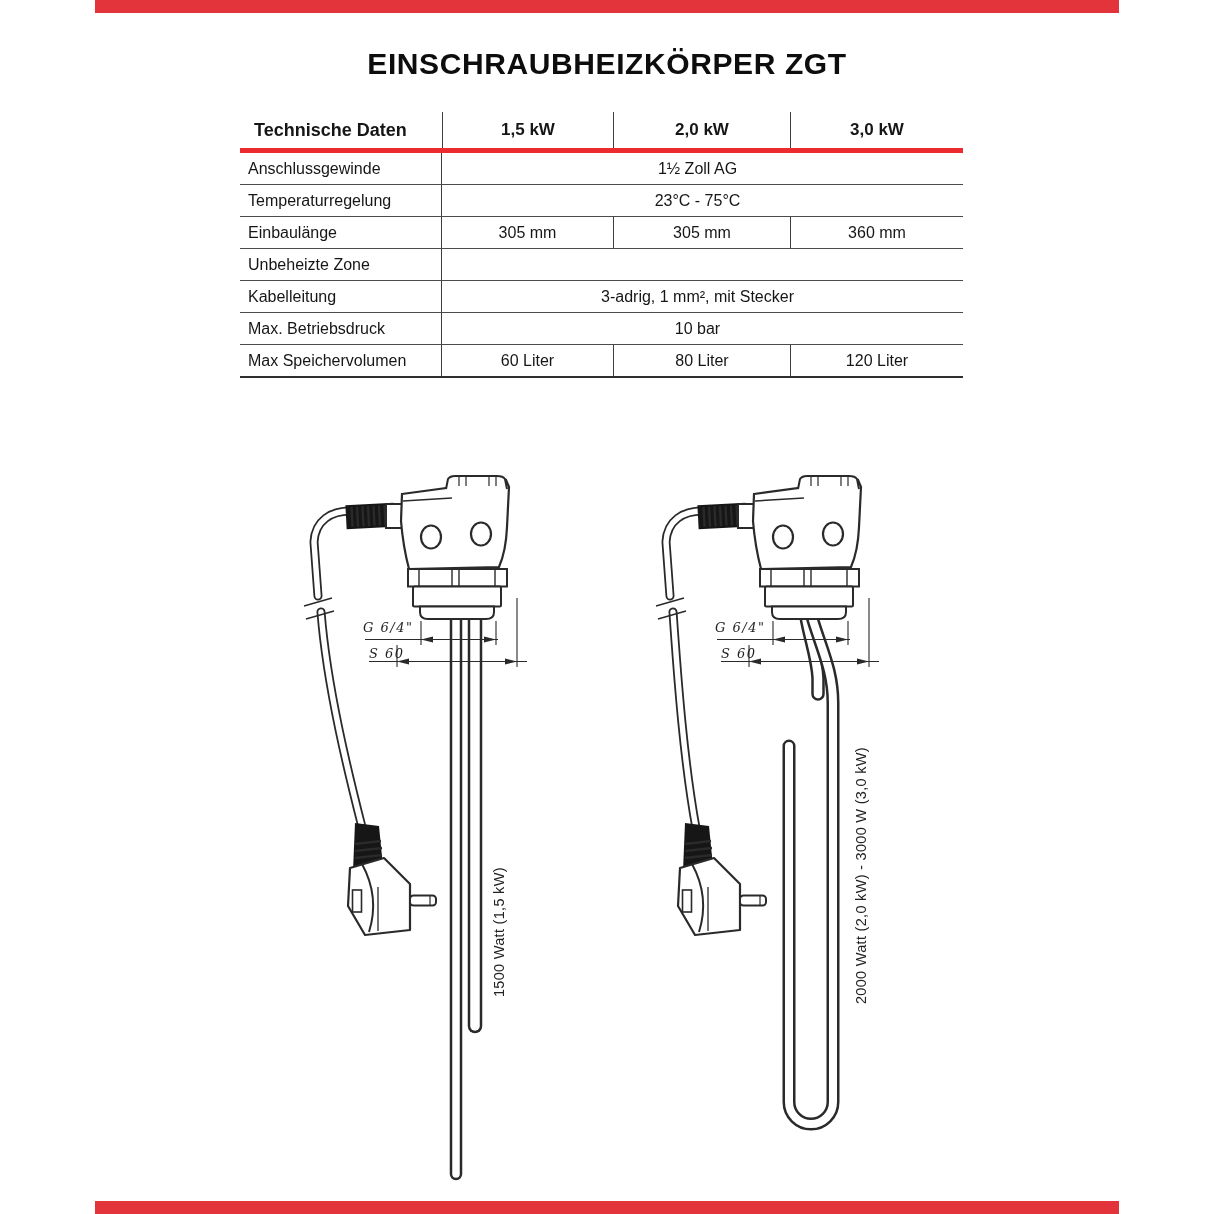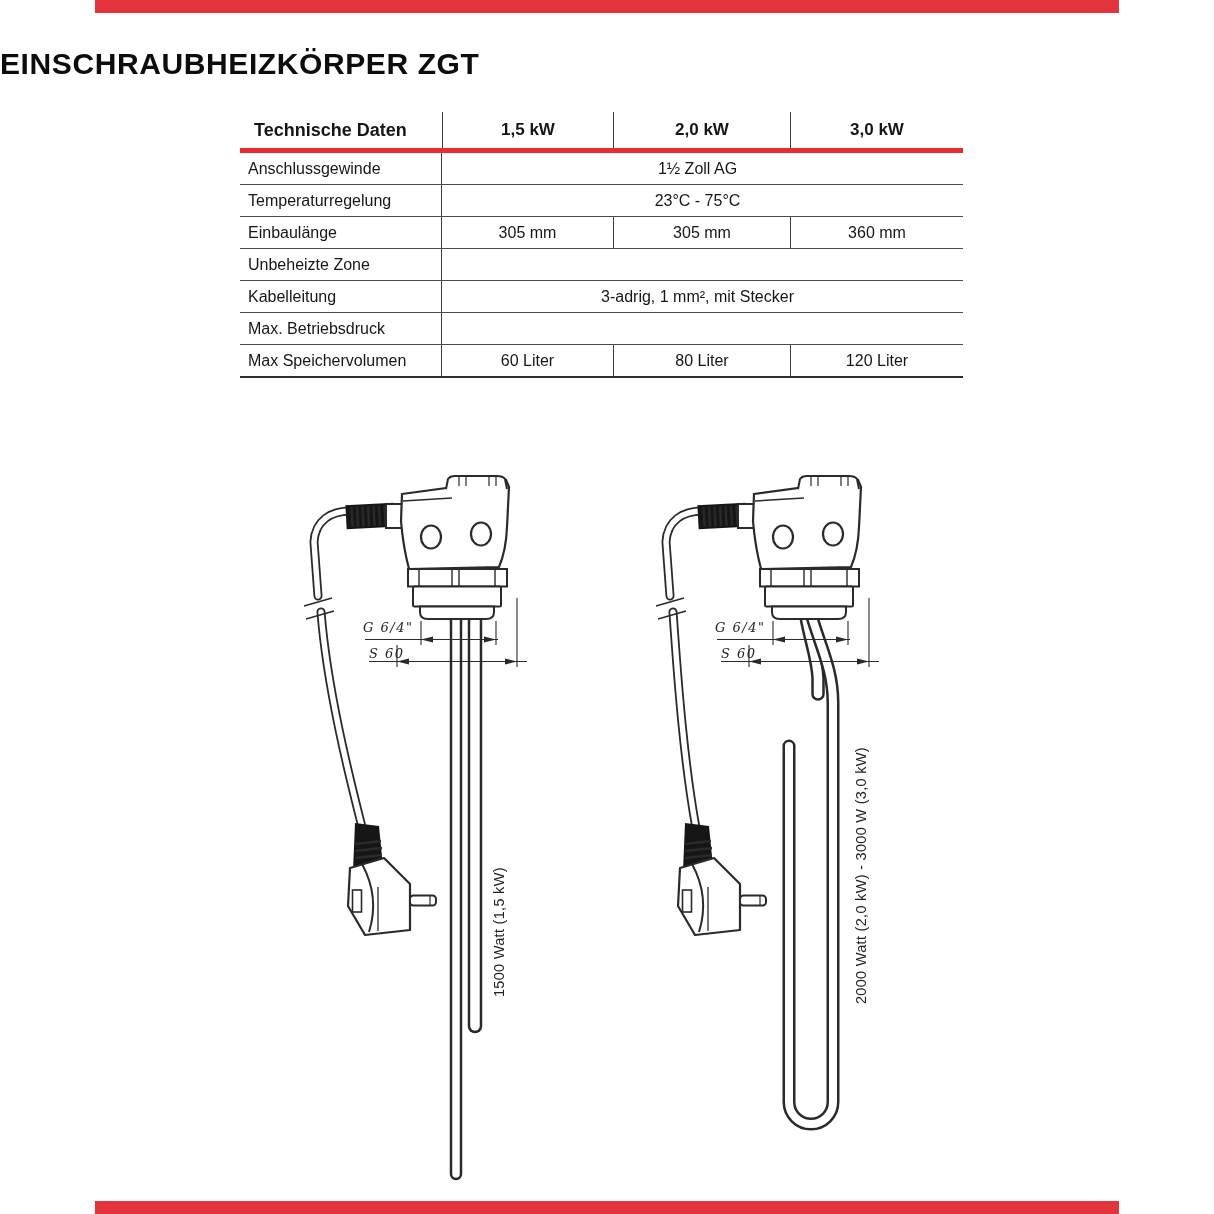--- a/index.html
+++ b/index.html
@@ -1,21 +1,21 @@
 <!DOCTYPE html>
 <html style="--bar: #e4343b; --rule: #ec2b31;"><head>
 <meta charset="utf-8">
 <style>
   html,body{margin:0;padding:0;background:#fff;}
   .page{position:relative;width:1214px;height:1214px;background:#fff;overflow:hidden;
         font-family:"Liberation Sans",sans-serif;color:#161616;}
   .bar{position:absolute;left:95px;width:1024px;height:13px;background:var(--bar,#e4343b);}
   .bar.top{top:0;}
   .bar.bottom{top:1201px;}
-  .title{position:absolute;left:0;right:0;top:47px;text-align:left;
+  .title{position:absolute;left:0;right:0;top:47px;text-align:center;
          font-size:30px;font-weight:800;letter-spacing:.6px;color:#0d0d0d;}
   
   .ttable{position:absolute;left:240px;top:112px;width:723px;}
   .hrow,.row{display:grid;grid-template-columns:202px 171px 177px 173px;align-items:center;}
   .hrow{height:36px;}
   .hcell{font-weight:700;font-size:17px;text-align:center;height:100%;display:flex;align-items:center;justify-content:center;}
   .hcell.lblh{justify-content:flex-start;padding-left:14px;font-size:18px;}
   .hcell + .hcell{border-left:1.5px solid #3f3f3f;}
   .redline{height:5px;background:var(--rule,#ec2b31);}
   .row{height:31px;font-size:16px;border-bottom:1px solid #4a4a4a;}
@@ -71,20 +71,21 @@
     </div>
     <div class="row">
       <div class="cell lbl">Unbeheizte Zone</div>
     </div>
     <div class="row">
       <div class="cell lbl">Kabelleitung</div>
       <div class="cell vspan">3-adrig, 1 mm², mit Stecker</div>
     </div>
     <div class="row">
       <div class="cell lbl">Max. Betriebsdruck</div>
+      <div class="cell vspan">10 bar</div>
     </div>
     <div class="row">
       <div class="cell lbl">Max Speichervolumen</div>
       <div class="cell vcell">60 Liter</div>
       <div class="cell vcell">80 Liter</div>
       <div class="cell vcell">120 Liter</div>
     </div>
   </div>
 
   <svg class="draw" width="1214" height="1214" viewBox="0 0 1214 1214">

